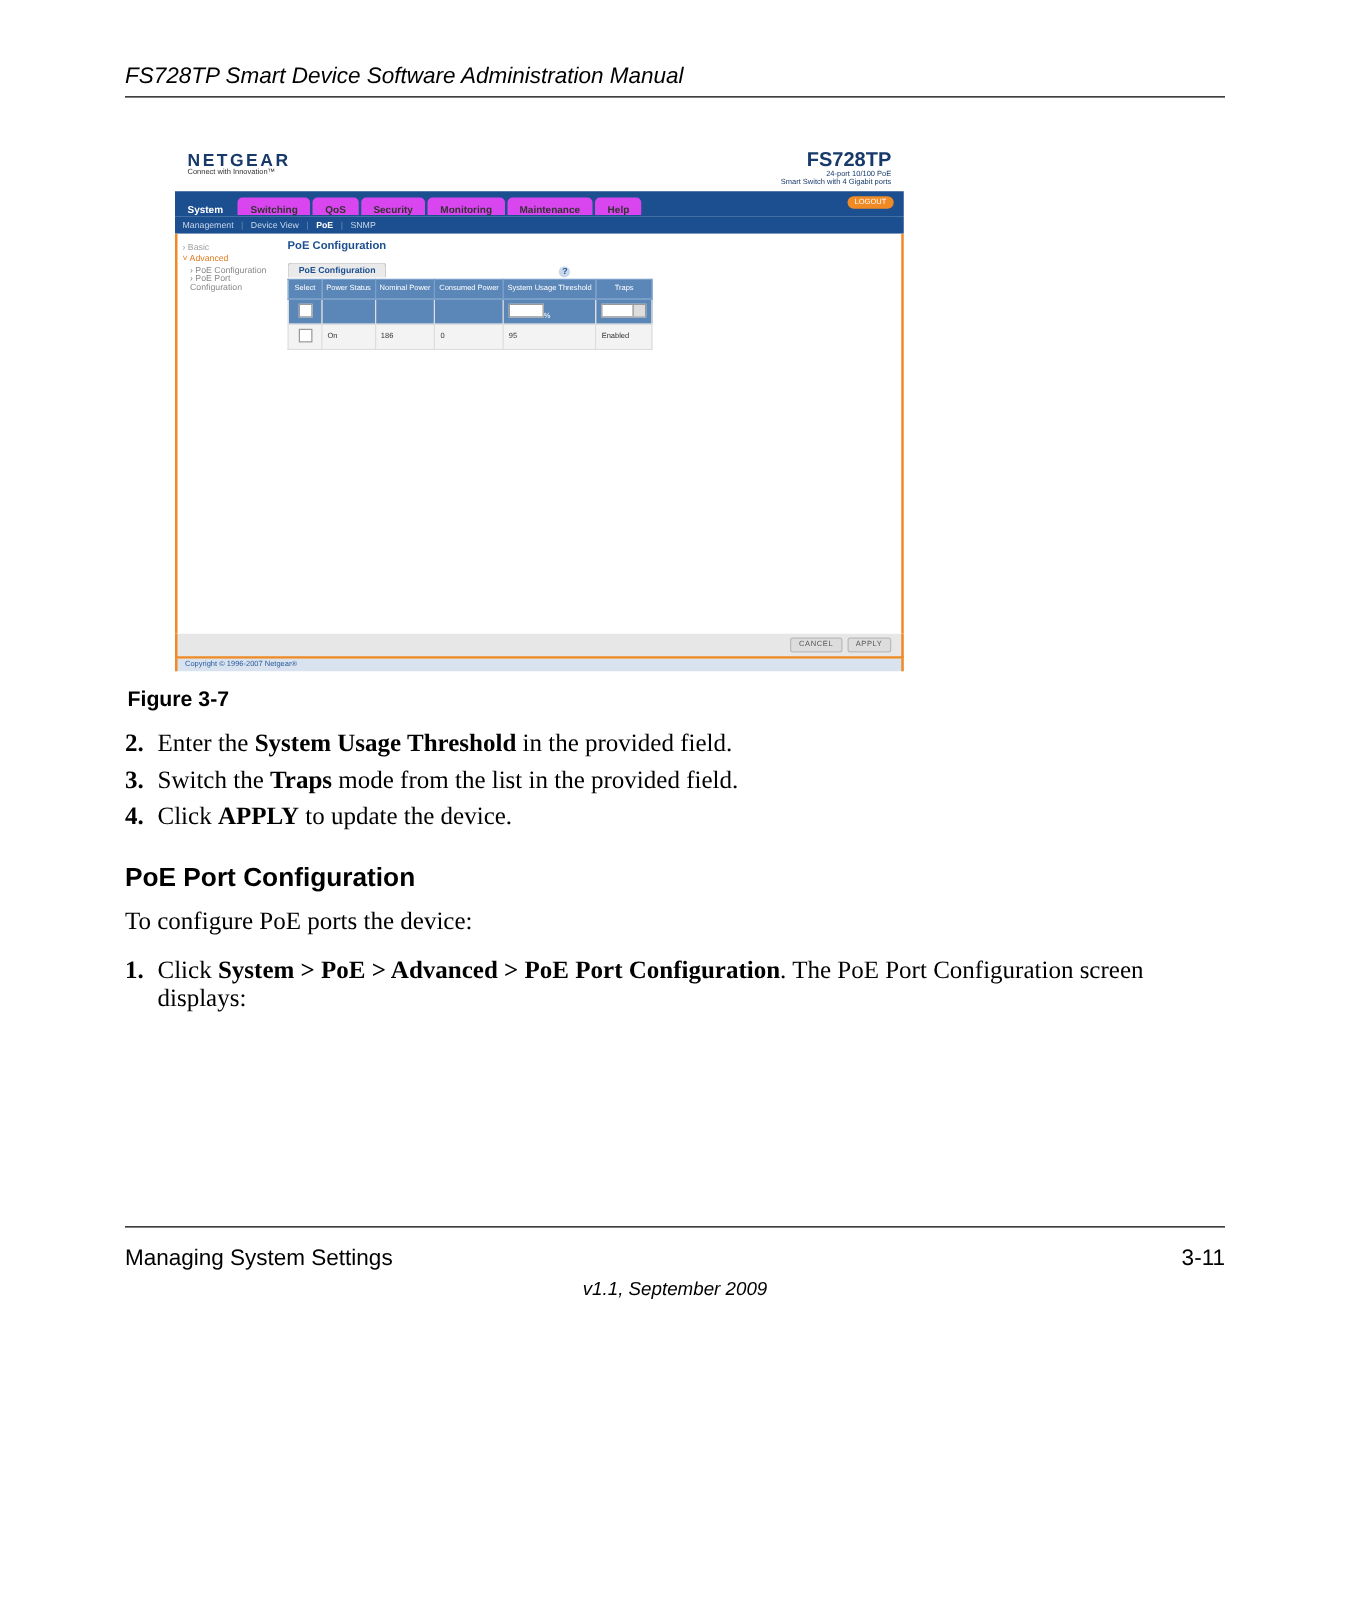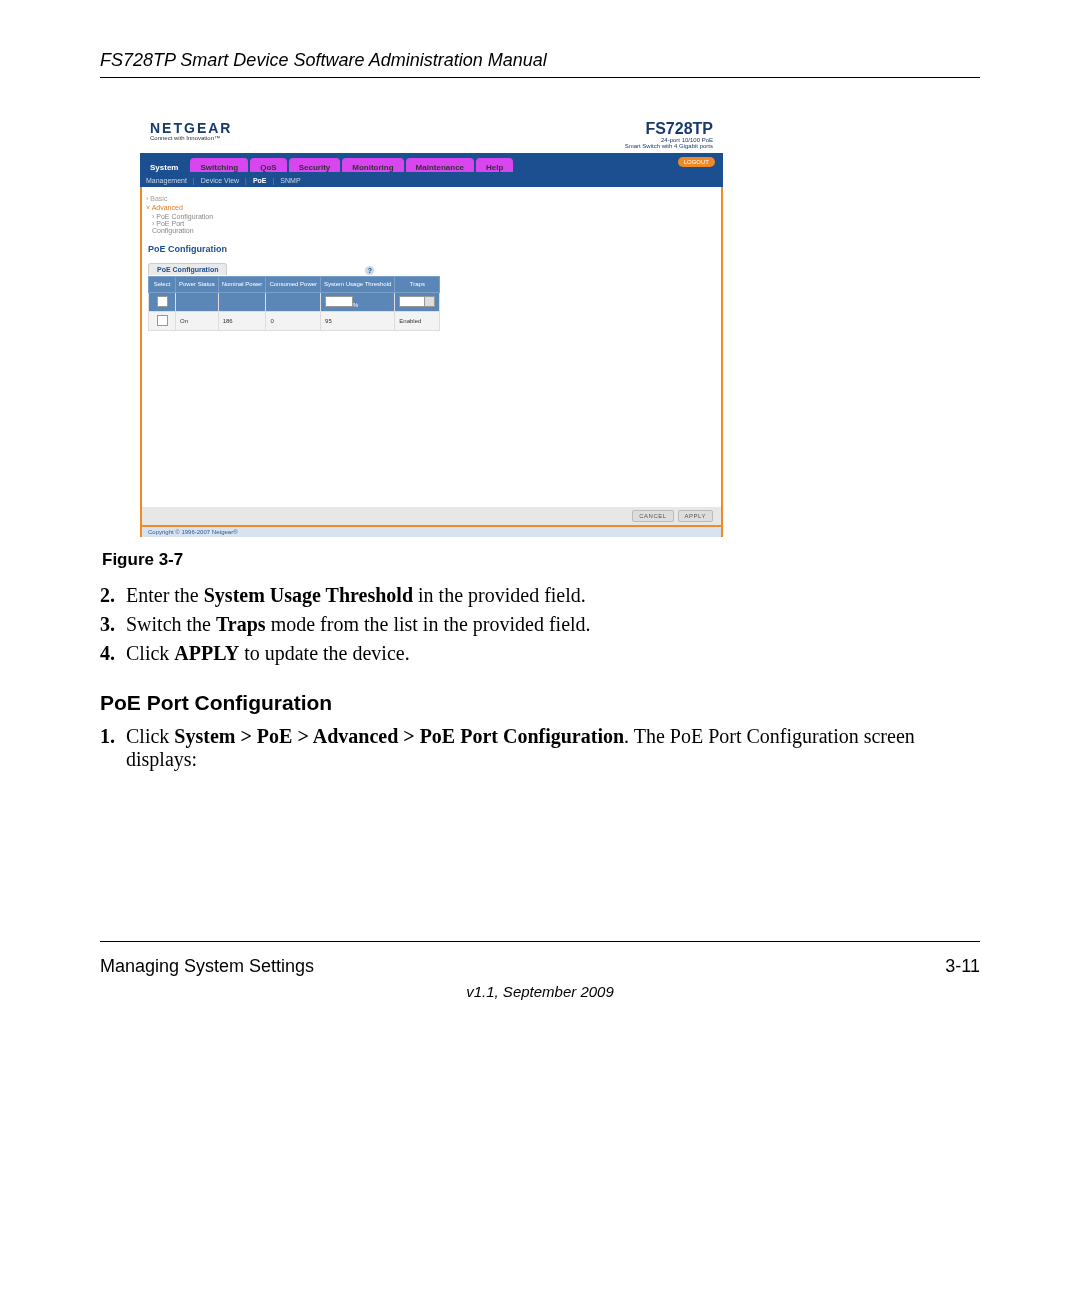--- a/index.html
+++ b/index.html
@@ -100,21 +100,20 @@
   .shot .subtabs span { color: #c9d7ea; }
   .shot .subtabs span.active { color: #fff; font-weight: bold; }
   .shot .subtabs .sep { color: #6b8cb3; }
 
   .shot .body {
     display: flex;
     height: 320px;
     border-left: 2px solid #f08a24;
     border-right: 2px solid #f08a24;
     background: #fff;
-    flex-direction: column;
   }
   .shot .side {
     width: 74px;
     padding: 6px 4px;
     font-size: 7px;
     color: #a6a6a6;
   }
   .shot .side .grp { color: #a0a0a0; margin: 2px 0; }
   .shot .side .sel { color: #e07a1f; }
   .shot .side .sub { margin-left: 6px; color: #888; }
@@ -373,20 +372,21 @@
         <span class="num">3.</span>
         <span><span>Switch the </span><b>Traps</b><span> mode from the list in the provided field.</span></span>
       </li>
     <li>
         <span class="num">4.</span>
         <span><span>Click </span><b>APPLY</b><span> to update the device.</span></span>
       </li>
   </ul>
 
   <div class="h2sub">PoE Port Configuration</div>
+  <p class="para">To configure PoE ports the device:</p>
 
   <ul class="steps">
     <li>
         <span class="num">1.</span>
         <span><span>Click </span><b>System &gt; PoE &gt; Advanced &gt; PoE Port Configuration</b><span>. The PoE Port Configuration screen displays:</span></span>
       </li>
   </ul>
 
   <div class="footer-rule">
     <span>Managing System Settings</span>

